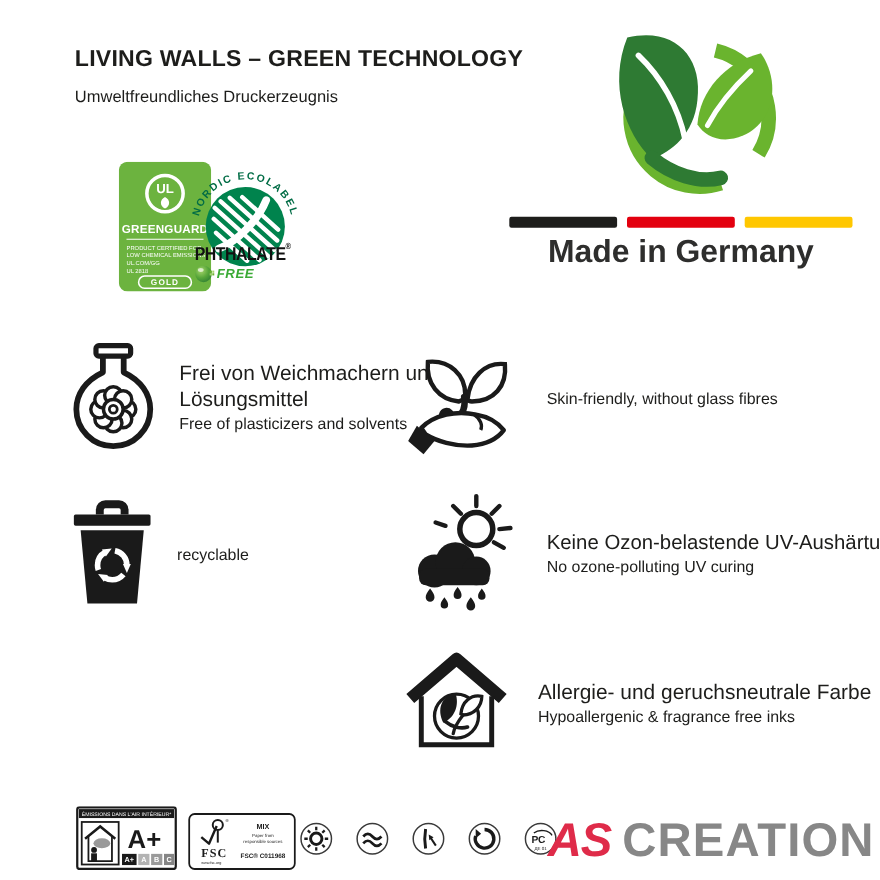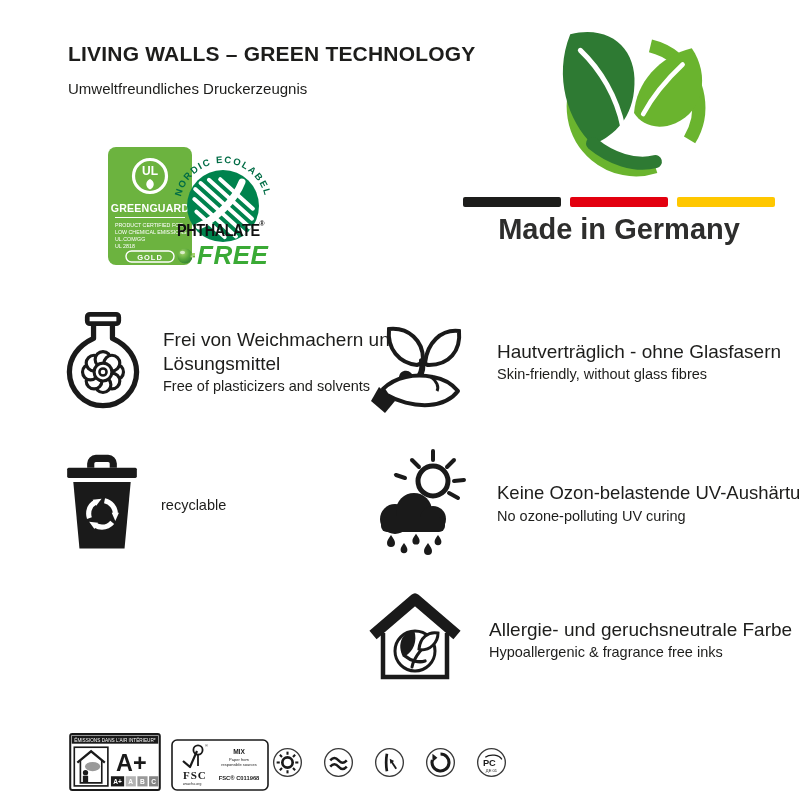--- a/index.html
+++ b/index.html
@@ -18,21 +18,21 @@
   .mig{left:452px;top:213px;width:312px;text-align:center;font-size:29px;font-weight:700;color:#2e2e2d;}
 
   
   .greenguard{left:57px;top:147px;width:84px;height:118px;padding-left:40px;}
   .nordic{left:160px;top:140px;width:104px;height:106px;}
   .phthalate{left:166px;top:221px;width:110px;}
   .ph-top{display:flex;align-items:flex-start;font-weight:700;font-size:17px;letter-spacing:-.5px;
           transform:scaleX(.85);transform-origin:left;white-space:nowrap;color:#111;}
   .ph-reg{font-size:8px;margin-top:-2px;}
   .ph-bottom{display:flex;align-items:center;gap:2px;margin-top:-1px;}
-  .ph-free{font-style:italic;font-weight:700;font-size:26px;letter-spacing:.5px;}
+  .ph-free{font-style:italic;font-weight:700;font-size:12px;letter-spacing:.5px;}
 
   
   .feature{position:absolute;display:flex;align-items:center;}
   .f-icon{flex:0 0 auto;}
   .f-text{margin-left:18px;}
   .f-title{font-size:19px;line-height:1.22;color:#1d1d1b;}
   .f-sub{font-size:14.5px;margin-top:3px;color:#1d1d1b;}
   .nowrap{white-space:nowrap;}
   #f1{left:50px;top:300px;height:122px;}
   #f2{left:360px;top:300px;height:122px;}
@@ -169,21 +169,20 @@
   <div class="feature" id="f2">
     <svg class="f-icon" viewBox="0 0 100 112" width="100" height="112">
       <path d="M46 60 C28 58 16 44 18 24 C38 22 52 36 52 54 C52 56 50 59 46 60 Z" fill="#fff" stroke="#1a1a1a" stroke-width="4"></path>
       <path d="M54 58 C56 38 70 24 88 26 C90 46 78 60 58 60 C56 60 54 59 54 58 Z" fill="#fff" stroke="#1a1a1a" stroke-width="4"></path>
       <path d="M51 56 C53 68 47 76 38 78 C33 79 30 76 31 72 C32 68 36 68 38 70" fill="none" stroke="#1a1a1a" stroke-width="6" stroke-linecap="round"></path>
       <path d="M12 84 C24 72 44 68 62 72 C74 74 82 80 87 86 C81 94 70 99 58 100 C42 101 26 96 16 90 Z" fill="#fff" stroke="#1a1a1a" stroke-width="4" stroke-linejoin="round"></path>
       <path d="M60 72 C66 76 68 82 66 86" fill="none" stroke="#1a1a1a" stroke-width="3"></path>
       <path d="M8 82 L24 96 L14 108 L0 96 Z" fill="#1a1a1a"></path>
     </svg>
     <div class="f-text" style="margin-left:26px">
-      <div class="f-title nowrap">Hautverträglich - ohne Glasfasern</div>
       <div class="f-sub">Skin-friendly, without glass fibres</div>
     </div>
   </div>
 
   <div class="feature" id="f3">
     <svg class="f-icon" viewBox="0 0 80 95" width="82" height="98">
       <path d="M29 13 V9 a5 5 0 0 1 5 -5 h12 a5 5 0 0 1 5 5 v4" fill="none" stroke="#1a1a1a" stroke-width="7"></path>
       <rect x="6" y="13" width="68" height="10" rx="1.5" fill="#1a1a1a"></rect>
       <path d="M12 27 L18 92 H62 L68 27 Z" fill="#1a1a1a"></path>
       <circle cx="40" cy="58" r="13" fill="none" stroke="#fff" stroke-width="5" stroke-dasharray="18.2 9" stroke-dashoffset="18.2"></circle>
@@ -326,14 +325,17 @@
       <polygon points="7.2,6.5 7.2,14.5 12,10.5" fill="#1a1a1a"></polygon>
     </svg>
     <svg viewBox="0 0 30 30">
       <circle cx="15" cy="15" r="13.4" fill="#fff" stroke="#3a3a3a" stroke-width="1.3"></circle>
       <path d="M9 10 A9.5 6.5 0 0 1 25 12" fill="none" stroke="#1a1a1a" stroke-width="1.2"></path>
       <text x="13" y="18.5" font-size="9" font-weight="bold" fill="#1a1a1a" text-anchor="middle" font-family="Liberation Sans, sans-serif">РС</text>
       <text x="15" y="24.5" font-size="4" fill="#1a1a1a" text-anchor="middle" font-family="Liberation Sans, sans-serif">ДЕ 01</text>
     </svg>
   </div>
 
+  <div class="abs brand">
+    <span class="brand-as" style="color:#df2b49">AS</span><span class="brand-creation" style="color:#878787">CREATION</span>
+  </div>
 
 </div>
 
 </body></html>

